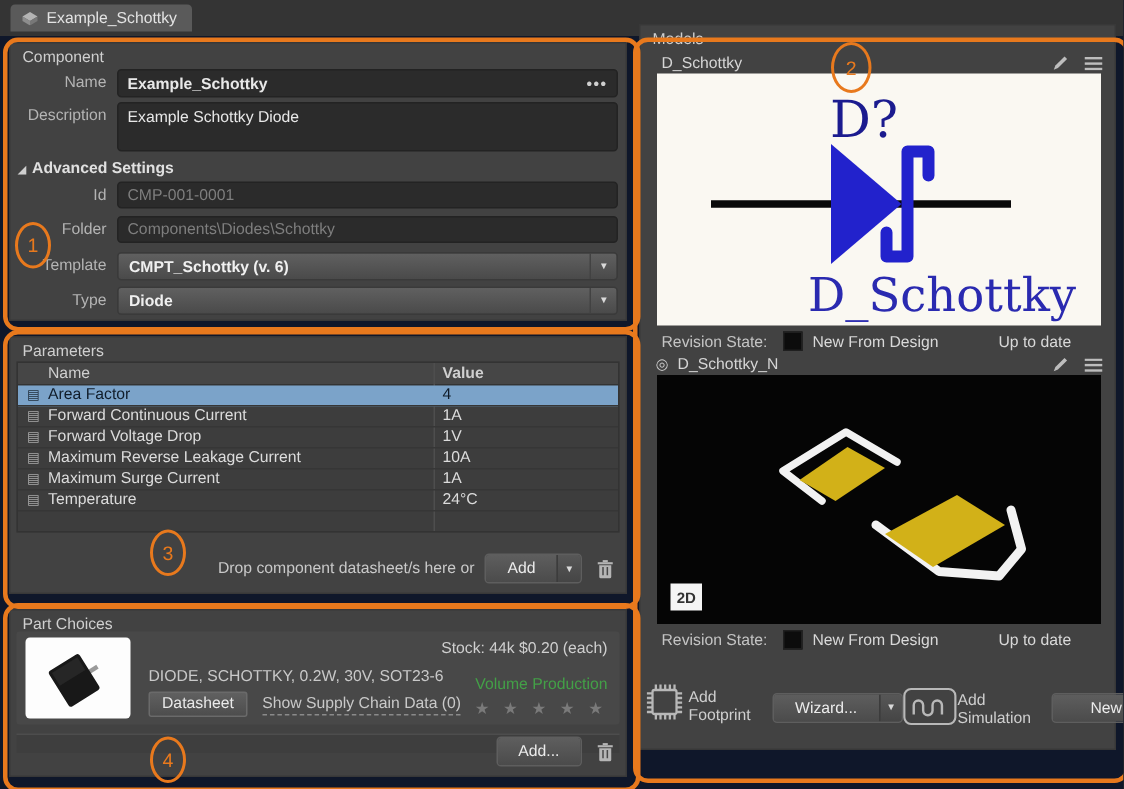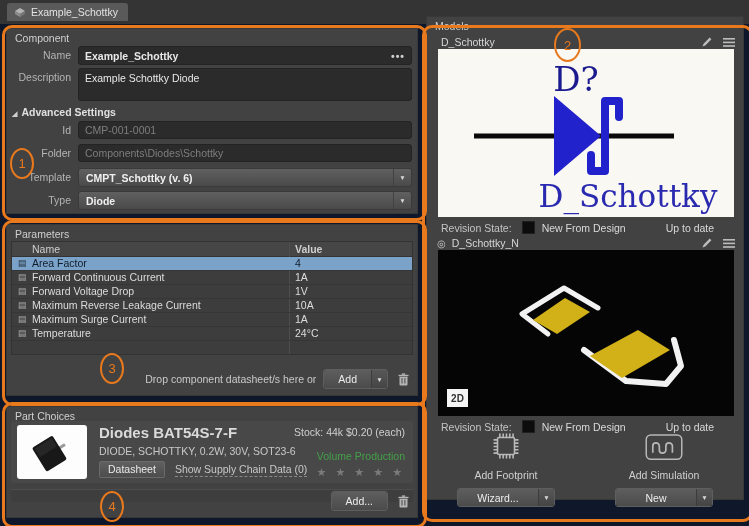--- a/index.html
+++ b/index.html
@@ -75,21 +75,21 @@
   .mrow{position:absolute;left:14px;right:8px;height:14px;display:flex;align-items:center;}
   .mname{color:#d6d6d6;}
   .micons{margin-left:auto;display:flex;gap:10px;align-items:center;}
   .preview{position:absolute;left:11px;width:296px;}
   .revrow{position:absolute;left:14px;display:flex;align-items:center;color:#c4c4c4;}
   .revsq{width:11px;height:11px;background:#0c0c0c;border:1px solid #1f1f1f;margin:0 7px 0 10px;}
   .revval{color:#d9d9d9;}
   .revstat{color:#d9d9d9;margin-left:16px;padding-left:24px;}
   .target-glyph{color:#c9c9c9;margin-right:6px;font-size:10px;}
   .addcols{position:absolute;left:0;right:0;top:412px;height:78px;display:flex;}
-  .addcol{flex:1;display:flex;flex-direction:column;align-items:center;}
+  .addcol{flex:1;display:flex;flex-direction:row;align-items:center;}
   .addlabel{color:#cfcfcf;margin-top:6px;}
   .addcol .splitbtn{margin-top:7px;width:96px;}
   .addcol .btn-main{flex:1;}
 
   
   .ann{position:absolute;border:3px solid #e8791d;border-radius:10px;pointer-events:none;}
   .annc{position:absolute;border:2px solid #e8791d;border-radius:50%;color:#e8791d;
         display:flex;align-items:center;justify-content:center;font-size:13px;
         pointer-events:none;background:transparent;}
 </style>
@@ -228,21 +228,20 @@
         <svg width="56" height="46" viewBox="0 0 56 46">
           <g transform="rotate(-32 28 23)">
             <rect x="20" y="14" width="10" height="3" fill="#9a9a9a"></rect>
             <rect x="20" y="30" width="10" height="3" fill="#9a9a9a"></rect>
             <rect x="34" y="22" width="9" height="3" fill="#9a9a9a"></rect>
             <rect x="13" y="9" width="24" height="28" rx="2" fill="#181818"></rect>
             <rect x="15" y="11" width="20" height="10" fill="#262626"></rect>
           </g>
         </svg>
       </div>
-      <div class="pc-title">Diodes BAT54S-7-F</div>
       <div class="pc-desc">DIODE, SCHOTTKY, 0.2W, 30V, SOT23-6</div>
       <div class="pc-actions">
         <span class="smallbtn">Datasheet</span>
         <span class="sclink">Show Supply Chain Data (0)</span>
       </div>
       <div class="pc-right">
         <div class="stock">Stock: 44k  $0.20 (each)</div>
         <div class="volume">Volume Production</div>
         <div class="stars">★ ★ ★ ★ ★</div>
       </div>

